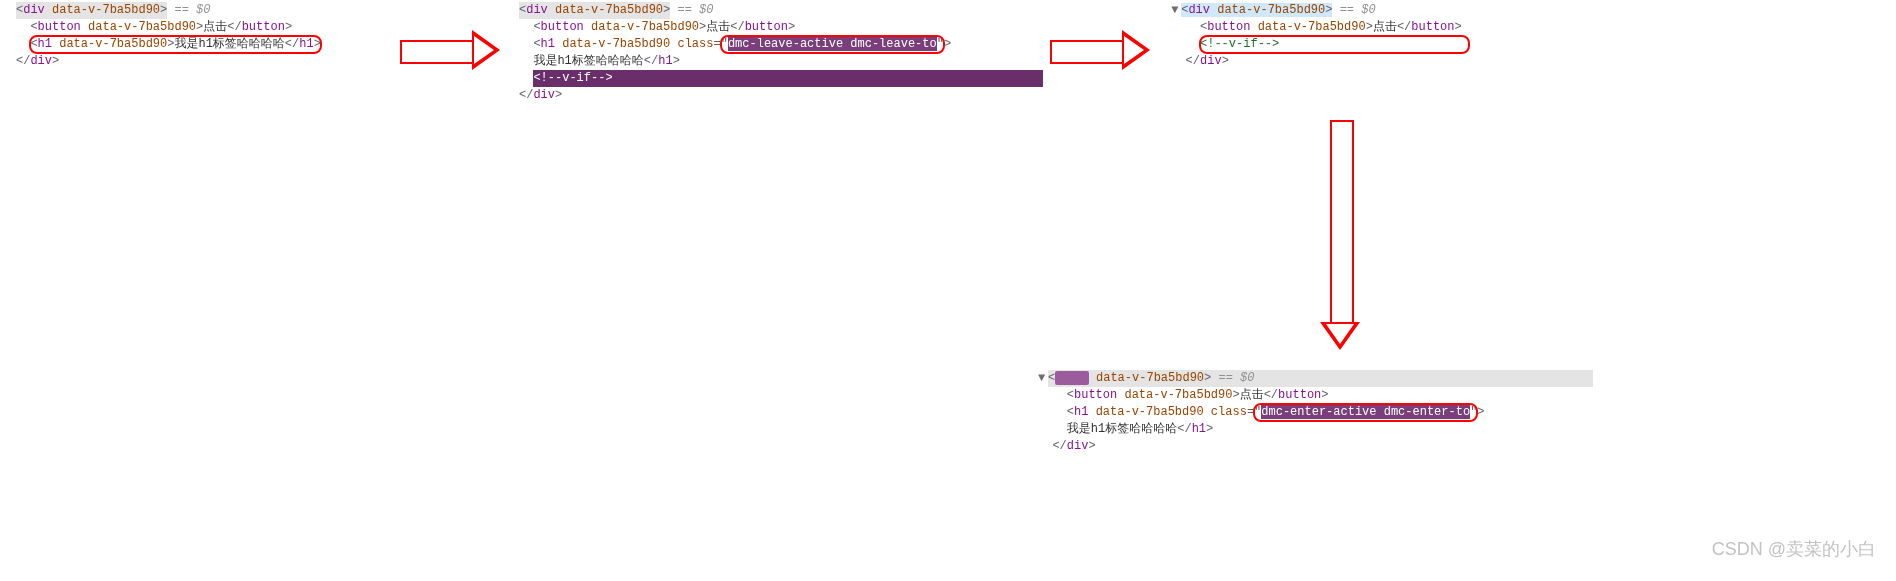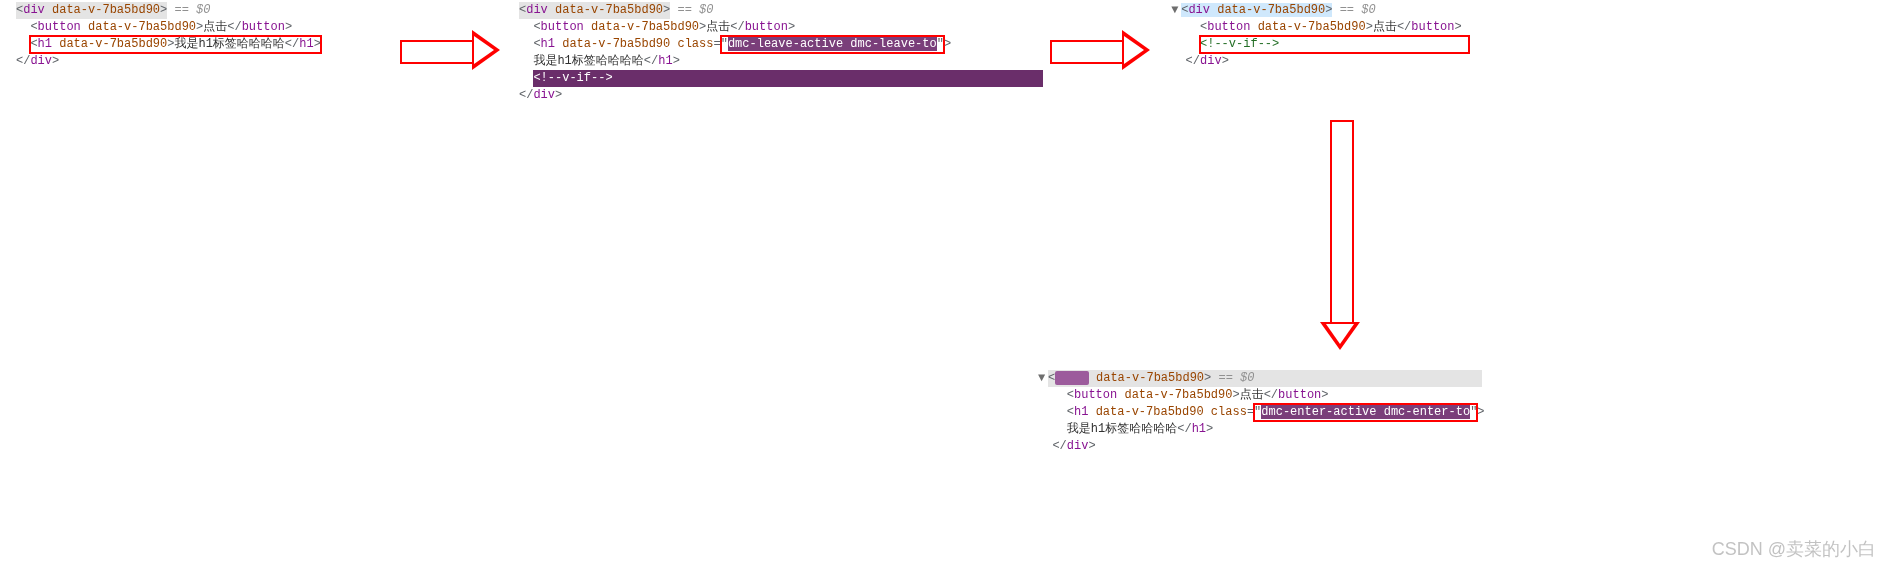--- a/index.html
+++ b/index.html
@@ -23,21 +23,21 @@
     padding-left: 14px;
   }
   .sel { background: #cfe8fc; margin-top: 28px; }
   .gray-sel { background: #e4e4e4; display:inline-block; }
   .tag-name { color: #881391; }
   .attr-name { color: #994500; }
   .text-node { color: #303030; margin-top: 48px; }
   .eq { color:#909090; font-style: italic; }
   .comment { color: #236e25; }
   
-  .redbox { outline: 2px solid #ff0000; outline-offset: -1px; display:inline-block; }
+  .redbox { outline: 2px solid #ff0000; outline-offset: -1px; display:inline-block;border-radius:7px; }
   
   .purple { background:#7a3e7a; color:#fff;margin-top:9px; }
   .purple-dark { background:#6a2e6a; color:#fff; display:inline-block; }
 
   
   .arrow-right {
     position:absolute;
     height:40px;
   }
   .arrow-right .shaft {
@@ -122,20 +122,20 @@
   <div class="line">     <span class="redbox" style="padding-right:190px;"><span class="comment">&lt;!--v-if--&gt;</span></span></div>
   <div class="line">   &lt;/<span class="tag-name">div</span>&gt;</div>
 </div>
 
 <div class="arrow-down" style="left:1320px; top:120px; height:230px;">
   <div class="shaft"></div>
     <div class="head"></div>
 </div>
 
 <div class="panel" style="left:1024px; top:370px; width:560px;">
-  <div class="line"><span class="tri">▼</span><span class="gray-sel" style="width:434px;">&lt;<span class="ellipsis-box">&nbsp;&nbsp;&nbsp;</span> <span class="attr-name">data-v-7ba5bd90</span>&gt;<span class="eq"> == $0</span></span></div>
+  <div class="line"><span class="tri">▼</span><span class="gray-sel" style="width:545px;">&lt;<span class="ellipsis-box">&nbsp;&nbsp;&nbsp;</span> <span class="attr-name">data-v-7ba5bd90</span>&gt;<span class="eq"> == $0</span></span></div>
   <div class="line">    &lt;<span class="tag-name">button</span> <span class="attr-name">data-v-7ba5bd90</span>&gt;<span class="text-node">点击</span>&lt;/<span class="tag-name">button</span>&gt;</div>
   <div class="line">    &lt;<span class="tag-name">h1</span> <span class="attr-name">data-v-7ba5bd90</span> <span class="attr-name">class</span>=<span class="redbox">"<span class="purple">dmc-enter-active dmc-enter-to</span>"</span>&gt;</div>
   <div class="line">    <span class="text-node">我是h1标签哈哈哈哈</span>&lt;/<span class="tag-name">h1</span>&gt;</div>
   <div class="line">  &lt;/<span class="tag-name">div</span>&gt;</div>
 </div>
 
 <div class="watermark">CSDN @卖菜的小白</div>
 
 </body></html>

